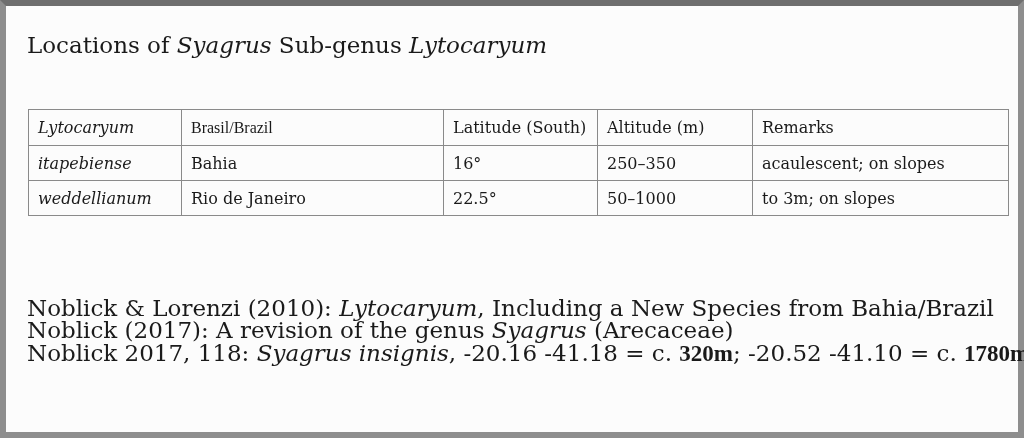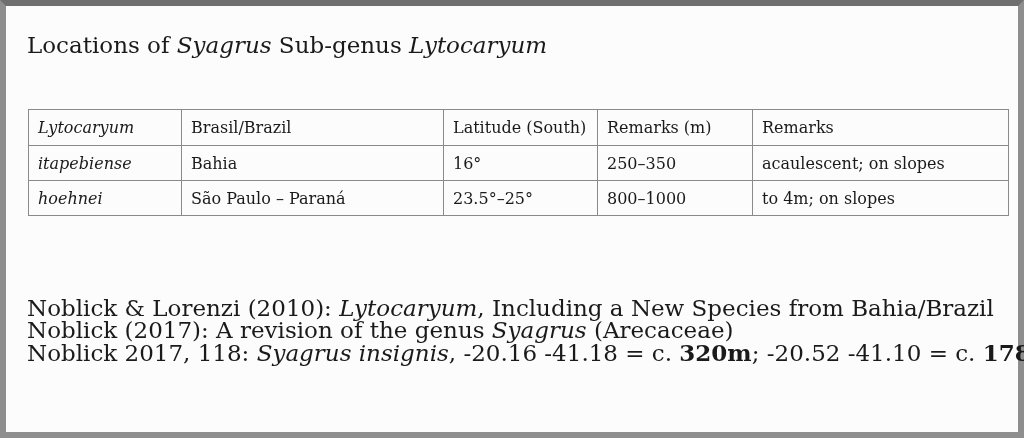--- a/index.html
+++ b/index.html
@@ -46,21 +46,21 @@
   table.loc thead tr { height: 36px; }
   table.loc tbody tr { height: 35px; margin-left: 14px; }
   .footnotes {
     position: absolute;
     left: 21px; top: 291px;
     font-size: 23px;
     line-height: 22.4px;
     white-space: nowrap;
   }
   .i { font-style: italic; }
-  .b { font-weight: 700; }
+  .b { font-weight: 700; font-family: Liberation Serif, serif; }
   .bi { font-weight: 700; font-style: italic; }
 </style>
 </head>
 <body>
 
 <div class="frame">
 
   <h1 class="title"><span>Locations of </span><span class="i">Syagrus</span><span> Sub-genus </span><span class="i">Lytocaryum</span></h1>
 
   <table class="loc">
@@ -69,38 +69,38 @@
       <col style="width:262px">
       <col style="width:154px">
       <col style="width:155px">
       <col style="width:256px">
     </colgroup>
     <thead>
       <tr id="header-row">
           <th class="bi">Lytocaryum</th>
           <th class="b">Brasil/Brazil</th>
           <th>Latitude (South)</th>
-          <th>Remarks (m)</th>
+          <th>Altitude (m)</th>
           <th>Remarks</th>
         </tr>
     </thead>
     <tbody id="table-body">
         <tr>
           <td class="i">itapebiense</td>
           <td>Bahia</td>
           <td>16°</td>
           <td>250–350</td>
           <td>acaulescent; on slopes</td>
         </tr>
         <tr>
-          <td class="i">hoehnei</td>
-          <td>São Paulo – Paraná</td>
-          <td>23.5°–25°</td>
-          <td>800–1000</td>
-          <td>to 4m; on slopes</td>
+          <td class="i">weddellianum</td>
+          <td>Rio de Janeiro</td>
+          <td>22.5°</td>
+          <td>50–1000</td>
+          <td>to 3m; on slopes</td>
         </tr>
       </tbody>
   </table>
 
   <div class="footnotes" id="footnotes">
       <div><span>Noblick &amp; Lorenzi (2010): </span><span class="i">Lytocaryum</span><span>, Including a New Species from Bahia/Brazil</span></div>
       <div><span>Noblick (2017): A revision of the genus </span><span class="i">Syagrus</span><span> (Arecaceae)</span></div>
       <div><span>Noblick 2017, 118: </span><span class="i">Syagrus insignis</span><span>, -20.16 -41.18 = c. </span><span class="b">320m</span><span>; -20.52 -41.10 = c. </span><span class="b">1780m</span></div>
     </div>
 

